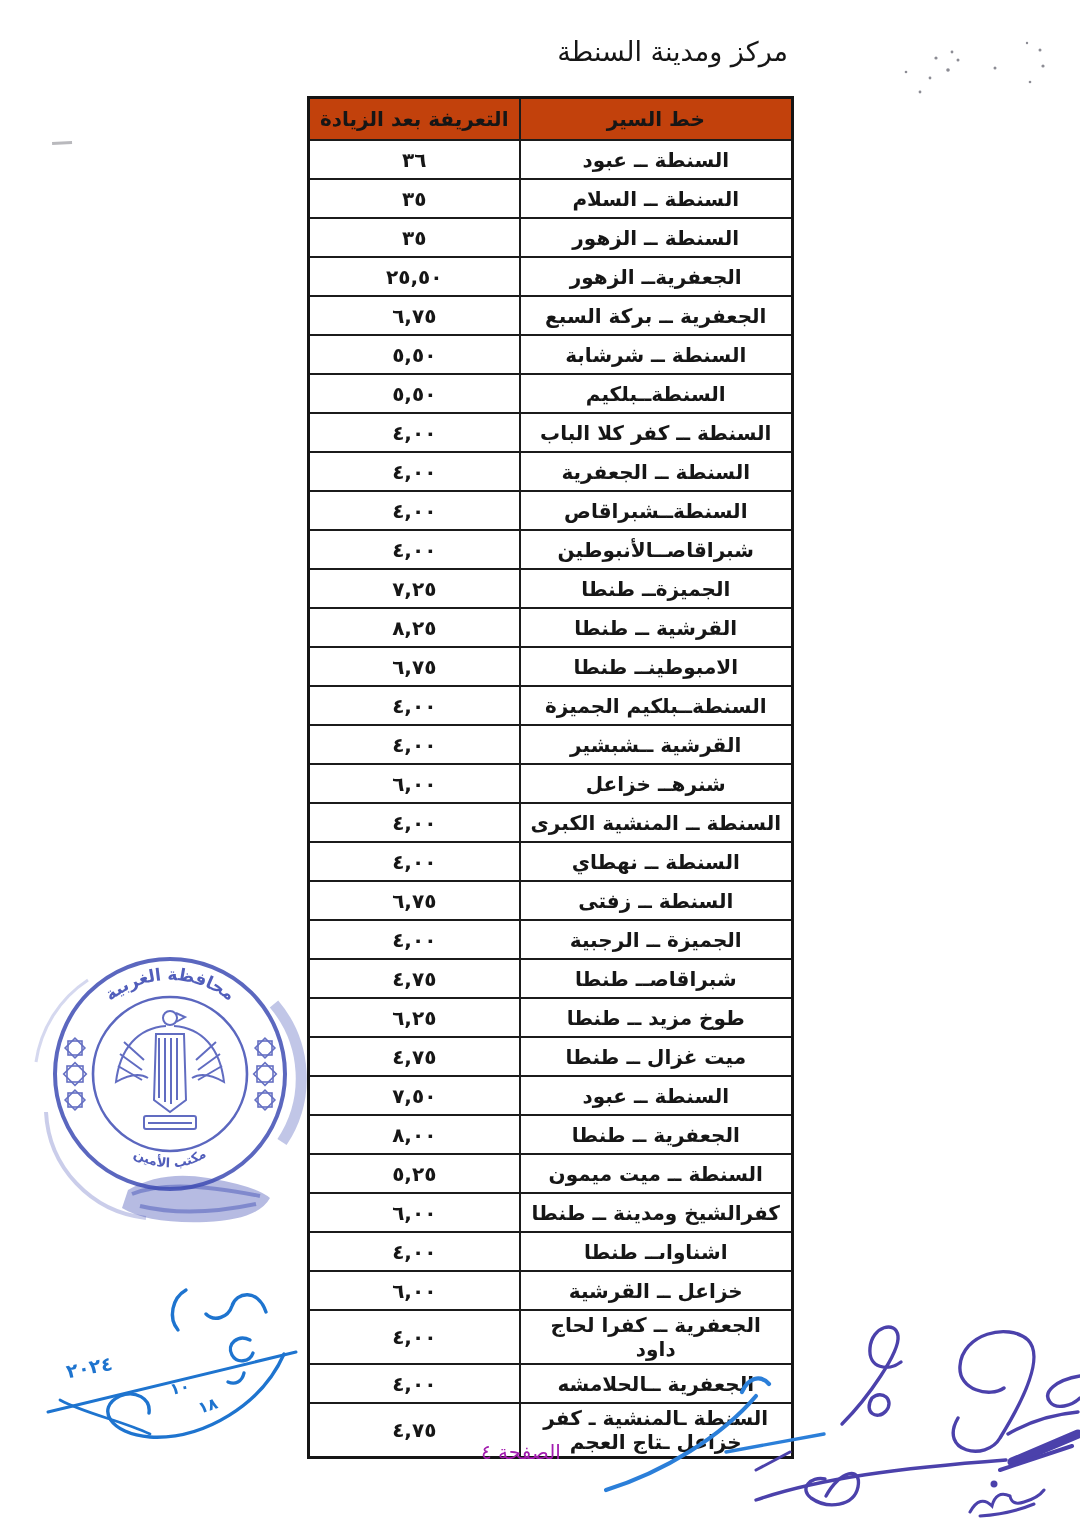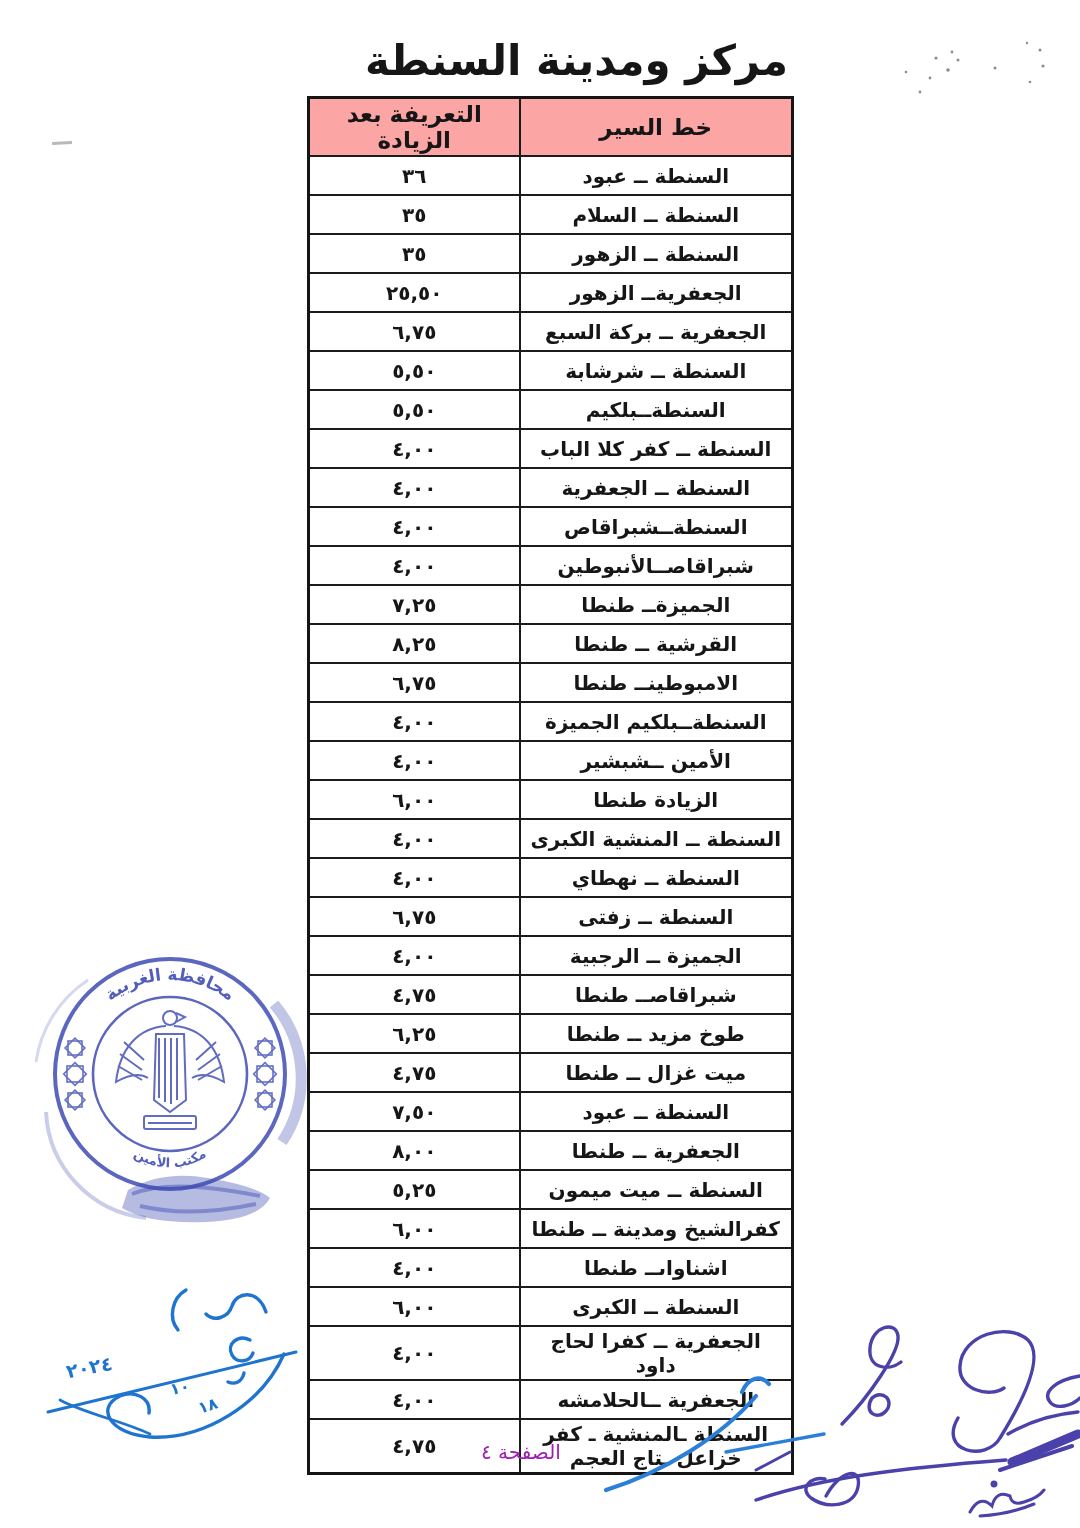--- a/index.html
+++ b/index.html
@@ -9,22 +9,22 @@
     background:#ffffff;
     overflow:hidden;
     font-family:"DejaVu Sans", sans-serif;
     color:#161616;
   }
   .title{
     position:absolute;
     top:36px;
     right:292px;
     margin:0;
-    font-size:42px;
-    font-weight:bold;
+    font-size:27px;
+    font-weight:normal;
     direction:rtl;
     letter-spacing:0px;
   }
   .table-wrap{
     position:absolute;
     left:307px;
     top:96px;
     width:484px;
   }
   table.fares{
@@ -36,22 +36,22 @@
   table.fares th, table.fares td{
     border:2.5px solid #1b1b1b;
     text-align:center;
     vertical-align:middle;
     font-weight:bold;
     padding:2px 8px;
   }
   table.fares{border:3px solid #151515;}
   table.fares th{
     height:36px;
-    font-size:23px;
-    background:#fca5a5;
+    font-size:20px;
+    background:#c2410c;
   }
   table.fares td{
     height:33px;
     font-size:20px;
   }
   col.c-route{width:273px;}
   col.c-fare{width:211px;}
   .footer{
     position:absolute;
     left:481px;
@@ -144,25 +144,25 @@
           </tr>
           <tr>
             <td>الامبوطينــ طنطا</td>
             <td>٦,٧٥</td>
           </tr>
           <tr>
             <td>السنطةــبلكيم الجميزة</td>
             <td>٤,٠٠</td>
           </tr>
           <tr>
-            <td>الأمين ــشبشير</td>
-            <td>٤,٠٠</td>
-          </tr>
-          <tr>
-            <td>الزيادة طنطا</td>
+            <td>القرشية ــشبشير</td>
+            <td>٤,٠٠</td>
+          </tr>
+          <tr>
+            <td>شنرهــ خزاعل</td>
             <td>٦,٠٠</td>
           </tr>
           <tr>
             <td>السنطة ــ المنشية الكبرى</td>
             <td>٤,٠٠</td>
           </tr>
           <tr>
             <td>السنطة ــ نهطاي</td>
             <td>٤,٠٠</td>
           </tr>
@@ -200,21 +200,21 @@
           </tr>
           <tr>
             <td>كفرالشيخ ومدينة ــ طنطا</td>
             <td>٦,٠٠</td>
           </tr>
           <tr>
             <td>اشناواىــ طنطا</td>
             <td>٤,٠٠</td>
           </tr>
           <tr>
-            <td>السنطة ــ الكبرى</td>
+            <td>خزاعل ــ القرشية</td>
             <td>٦,٠٠</td>
           </tr>
           <tr>
             <td>الجعفرية ــ كفرا لحاج داود</td>
             <td>٤,٠٠</td>
           </tr>
           <tr>
             <td>الجعفرية ــالحلامشه</td>
             <td>٤,٠٠</td>
           </tr>

